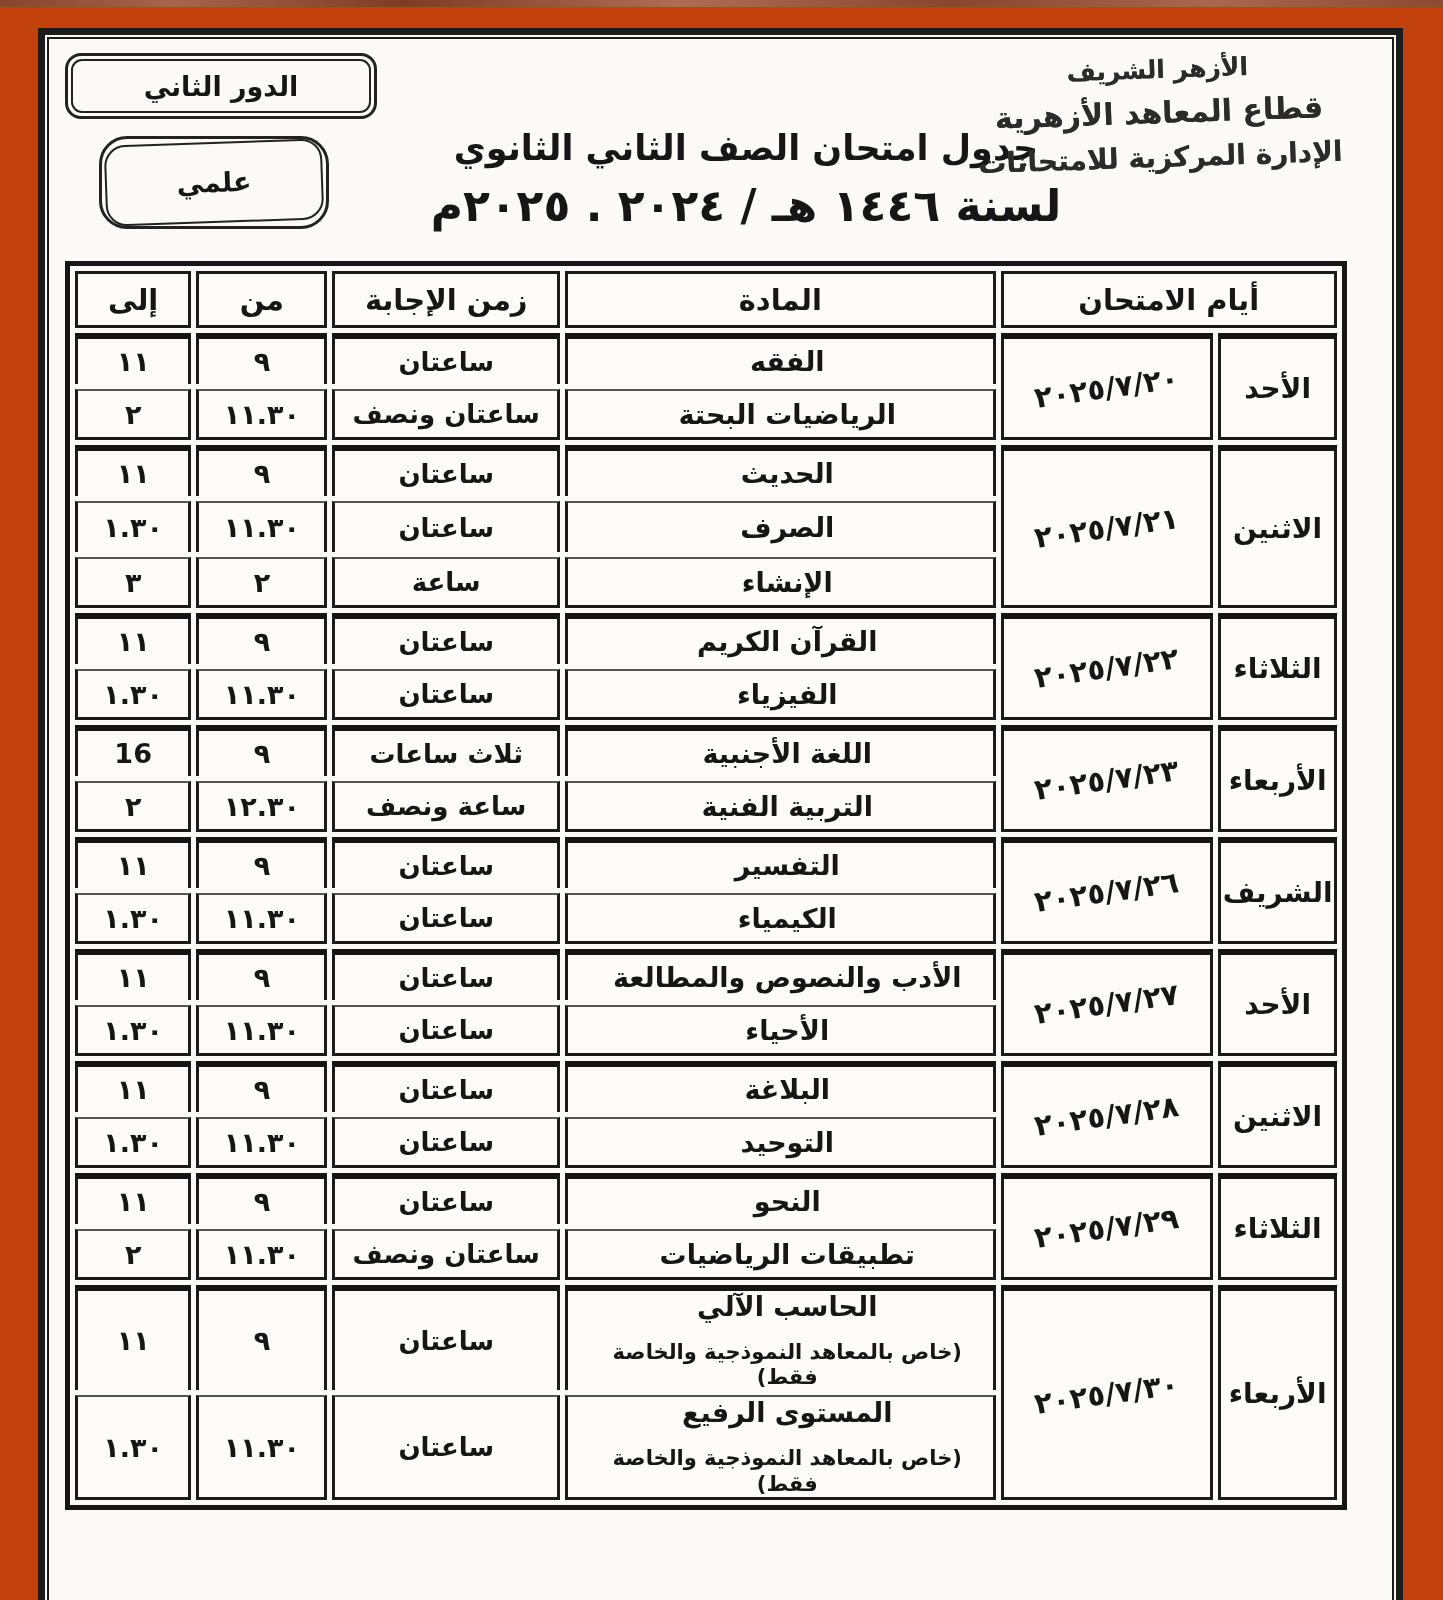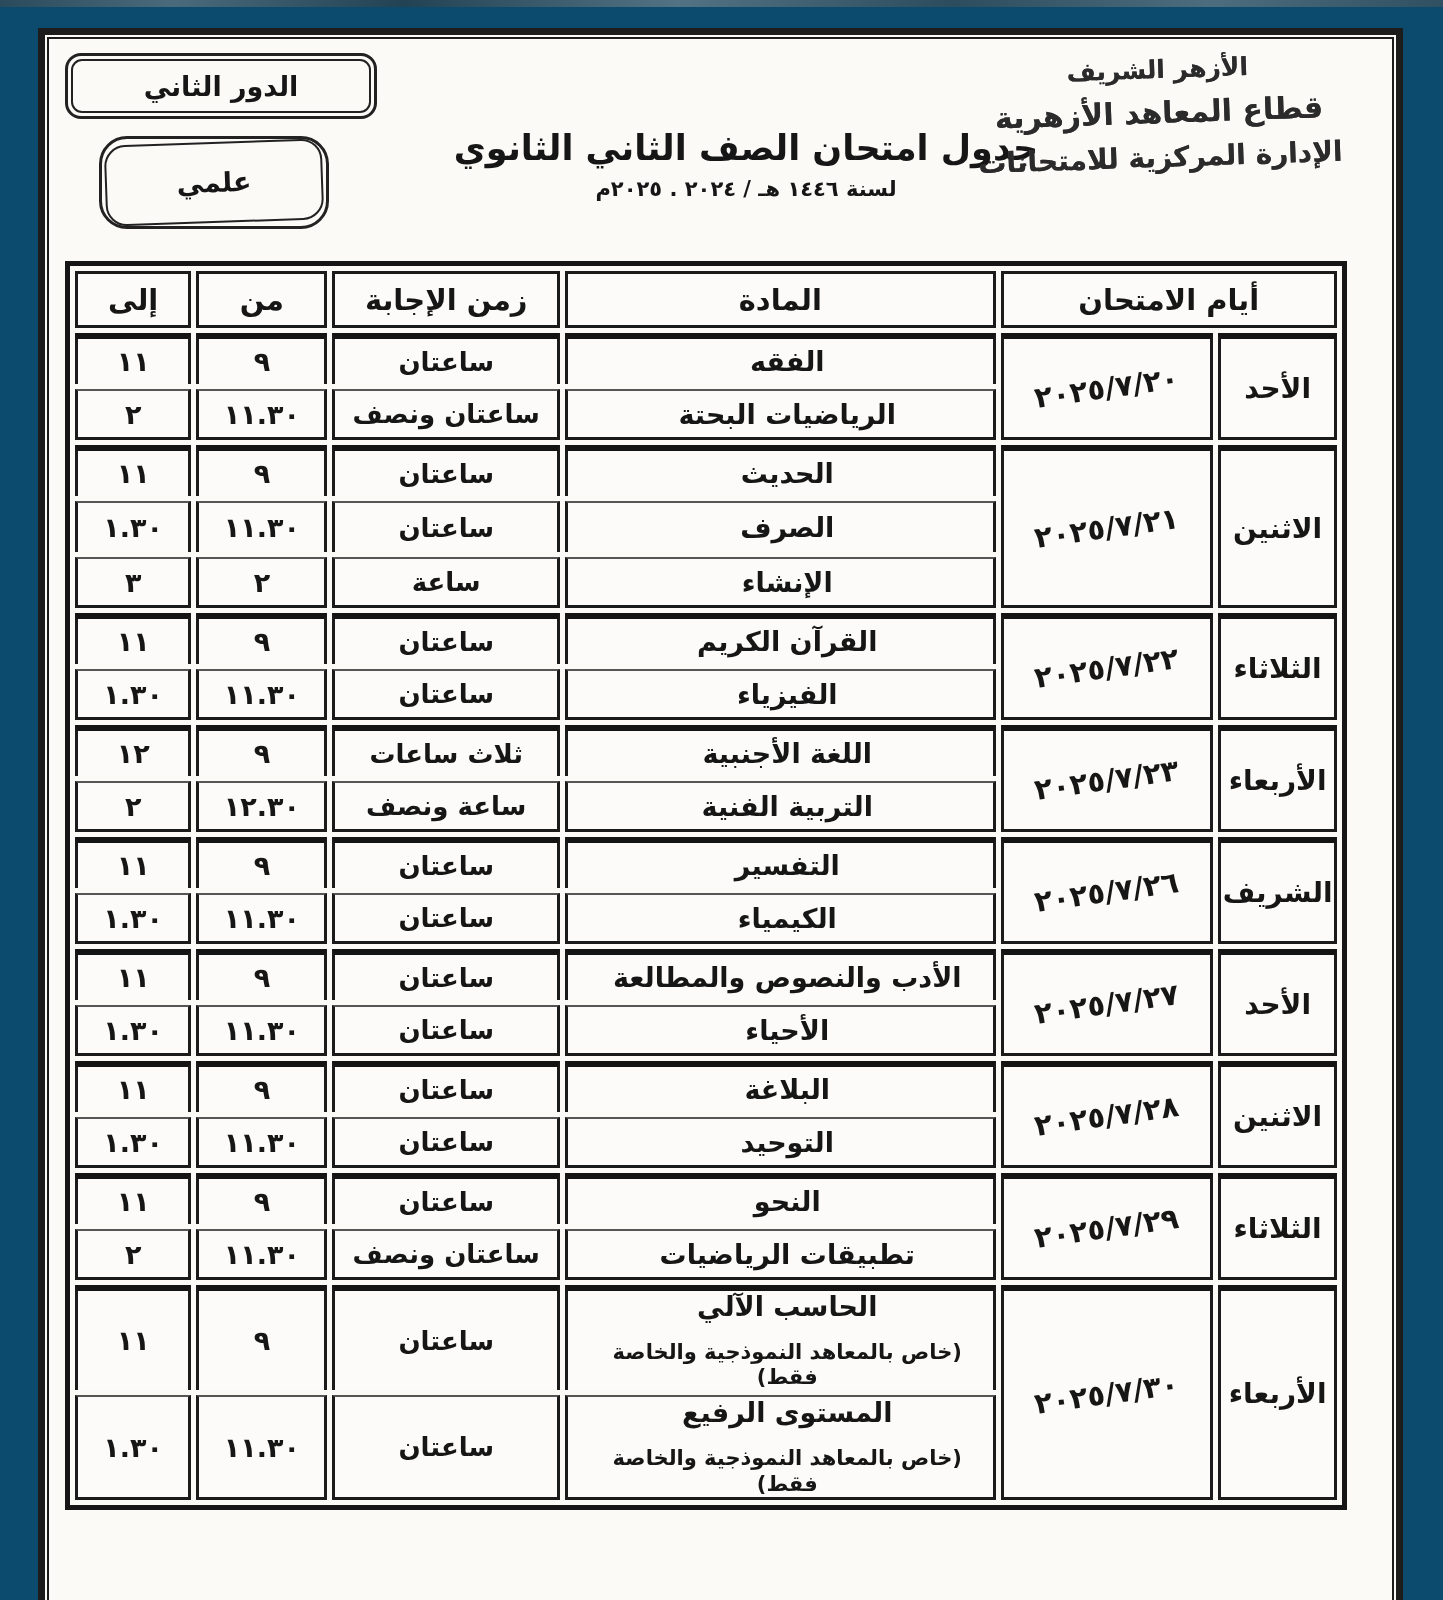--- a/index.html
+++ b/index.html
@@ -1,21 +1,21 @@
 <!DOCTYPE html>
 <html lang="ar" dir="rtl"><head>
 <meta charset="utf-8">
 <style>
   * { margin: 0; padding: 0; box-sizing: border-box; }
   html, body { background: #efeeec; }
   .page {
     position: relative;
     width: 1443px;
     height: 1600px;
-    background: #0c4a6e;
+    background: #c2410c;
     overflow: hidden;
     font-family: "DejaVu Sans", sans-serif;
     font-weight: 700;
     color: #161616;
     direction: rtl;
   }
   .top-streak {
     position: absolute; top: 0; left: 0; right: 0; height: 7px;
     background: linear-gradient(90deg,#4a4a4a 0%,#8a8a8a 12%,#3a3a3a 28%,#9a9a9a 47%,#4e4e4e 66%,#8f8f8f 84%,#555 100%);
     opacity: .5;
@@ -34,21 +34,21 @@
   .rbox-in { width: 100%; height: 100%; border: 2px solid #222; display: flex; align-items: center; justify-content: center; }
   .box-round { left: 16px; top: 14px; width: 312px; height: 66px; border-radius: 16px; }
   .box-round .rbox-in { border-radius: 11px; font-size: 27px; }
   .box-track { left: 50px; top: 97px; width: 230px; height: 93px; border-radius: 28px; }
   .box-track .rbox-in { border-radius: 21px; font-size: 27px; transform: rotate(-2deg); }
   .title-block {
     position: absolute; top: 84px; left: 372px; width: 650px;
     text-align: center; line-height: 1.45;
   }
   .title-l1 { font-size: 35px; }
-  .title-l2 { font-size: 21px; }
+  .title-l2 { font-size: 44px; }
   .org-block {
     position: absolute; top: 12px; right: 38px; width: 390px;
     text-align: center; line-height: 1.55; transform: rotate(-2deg);
     color: #2b2b2b; text-shadow: 0 0 .6px #555;
   }
   .org-l1 { font-size: 25px; }
   .org-l2 { font-size: 30px; }
   .org-l3 { font-size: 28px; }
   
   table.schedule {
@@ -208,21 +208,21 @@
           </tbody>
           <tbody class="block">
             <tr>
               <td class="day-cell" rowspan="2">الأربعاء</td>
               <td class="date-cell" rowspan="2"><span class="date-text">٢٠٢٥/٧/٢٣</span></td>
               <td class="subject-cell">
                 <div class="subj-name">اللغة الأجنبية</div>
               </td>
               <td class="dur-cell">ثلاث ساعات</td>
               <td class="from-cell">٩</td>
-              <td class="to-cell">١٢</td>
+              <td class="to-cell">16</td>
             </tr>
             <tr>
               <td class="subject-cell">
                 <div class="subj-name">التربية الفنية</div>
               </td>
               <td class="dur-cell">ساعة ونصف</td>
               <td class="from-cell">١٢.٣٠</td>
               <td class="to-cell">٢</td>
             </tr>
           </tbody>

